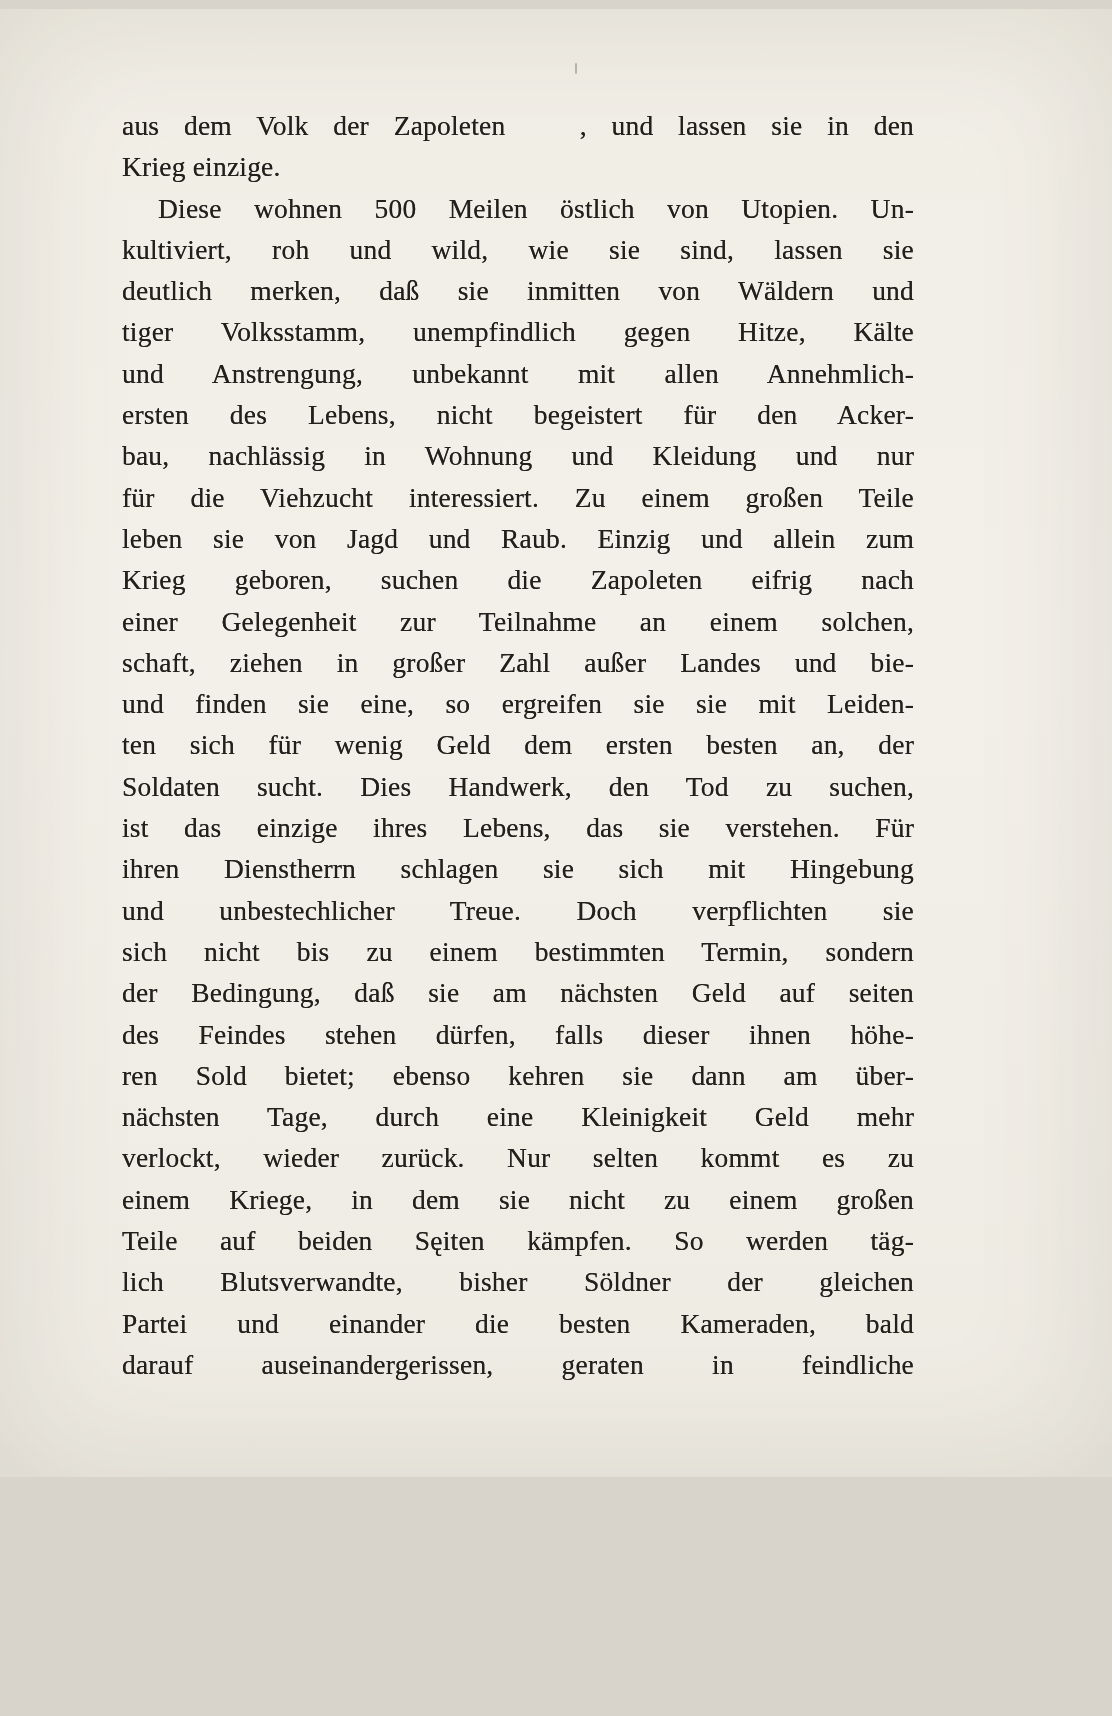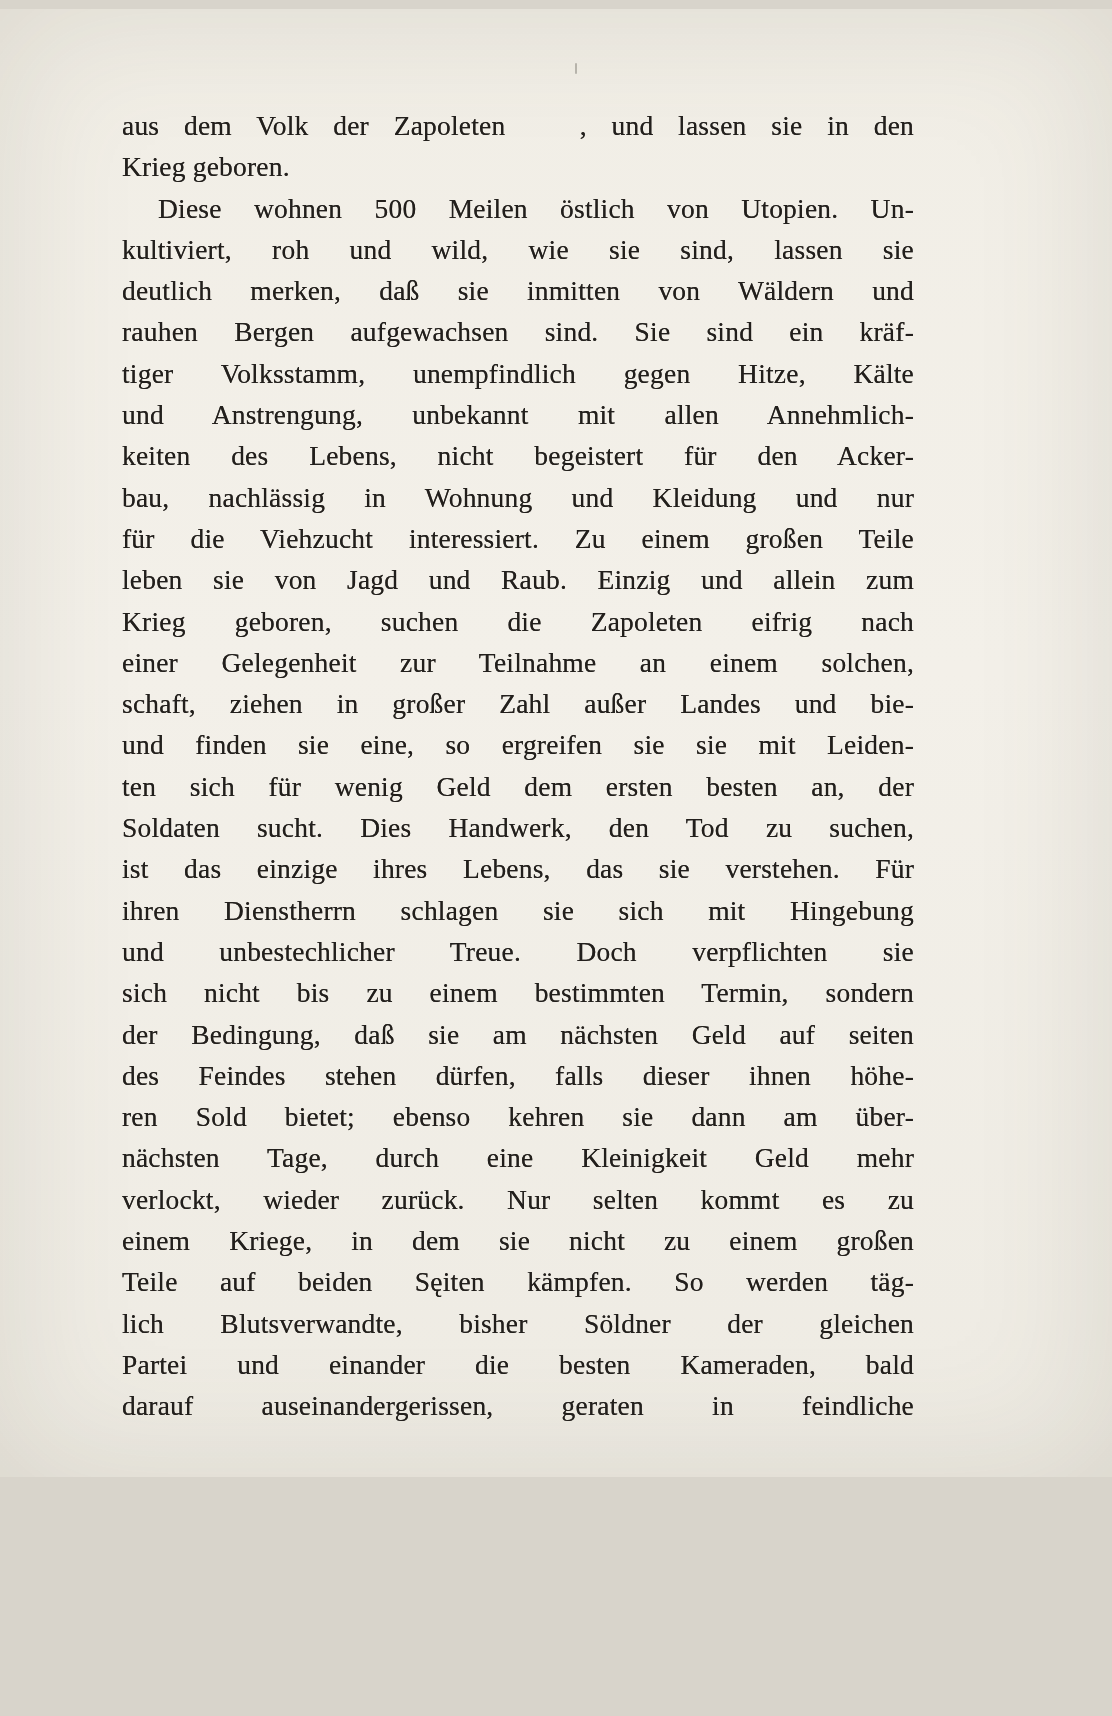--- a/index.html
+++ b/index.html
@@ -55,28 +55,27 @@
     border-radius: 1px;
   }
 </style>
 </head>
 <body>
 
 <div class="page">
 
   <div class="text-block">
       <div class="line">aus dem Volk der Zapoleten&nbsp;&nbsp;&nbsp;, und lassen sie in den</div>
-      <div class="line no-justify">Krieg geboren.</div>
+      <div class="line no-justify">Krieg einzige.</div>
       <div class="line indent">Diese wohnen 500 Meilen östlich von Utopien. Un-</div>
       <div class="line">kultiviert, roh und wild, wie sie sind, lassen sie</div>
       <div class="line">deutlich merken, daß sie inmitten von Wäldern und</div>
-      <div class="line">rauhen Bergen aufgewachsen sind. Sie sind ein kräf-</div>
       <div class="line">tiger Volksstamm, unempfindlich gegen Hitze, Kälte</div>
       <div class="line">und Anstrengung, unbekannt mit allen Annehmlich-</div>
-      <div class="line">keiten des Lebens, nicht begeistert für den Acker-</div>
+      <div class="line">ersten des Lebens, nicht begeistert für den Acker-</div>
       <div class="line">bau, nachlässig in Wohnung und Kleidung und nur</div>
       <div class="line">für die Viehzucht interessiert. Zu einem großen Teile</div>
       <div class="line">leben sie von Jagd und Raub. Einzig und allein zum</div>
       <div class="line">Krieg geboren, suchen die Zapoleten eifrig nach</div>
       <div class="line">einer Gelegenheit zur Teilnahme an einem solchen,</div>
       <div class="line">schaft, ziehen in großer Zahl außer Landes und bie-</div>
       <div class="line">und finden sie eine, so ergreifen sie sie mit Leiden-</div>
       <div class="line">ten sich für wenig Geld dem ersten besten an, der</div>
       <div class="line">Soldaten sucht. Dies Handwerk, den Tod zu suchen,</div>
       <div class="line">ist das einzige ihres Lebens, das sie verstehen. Für</div>

